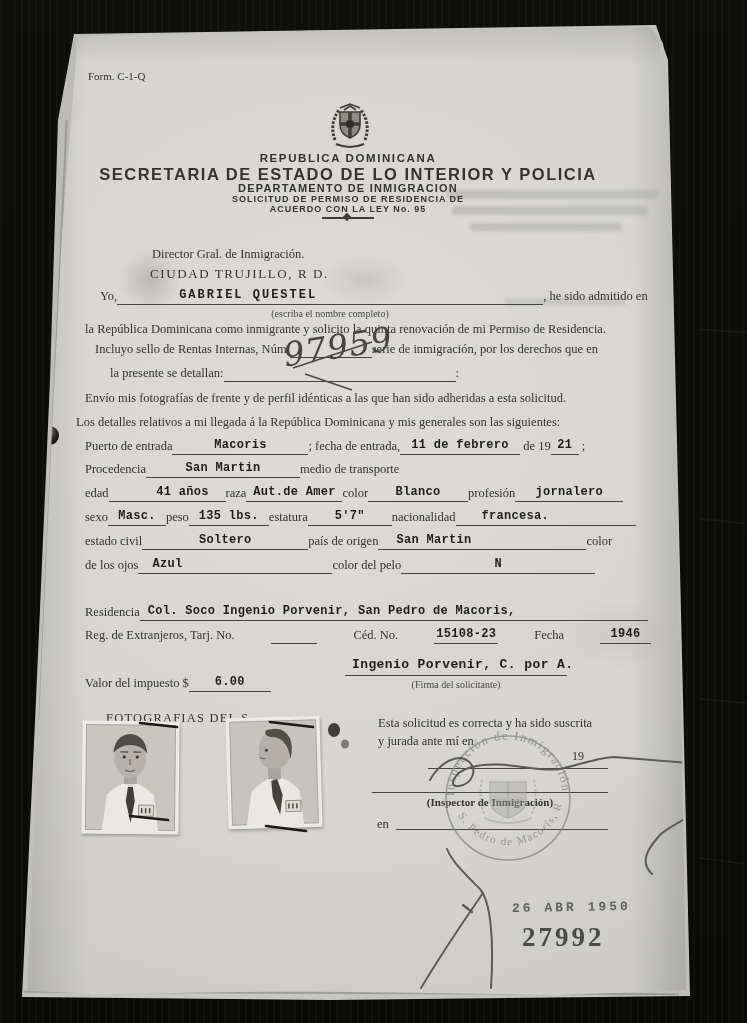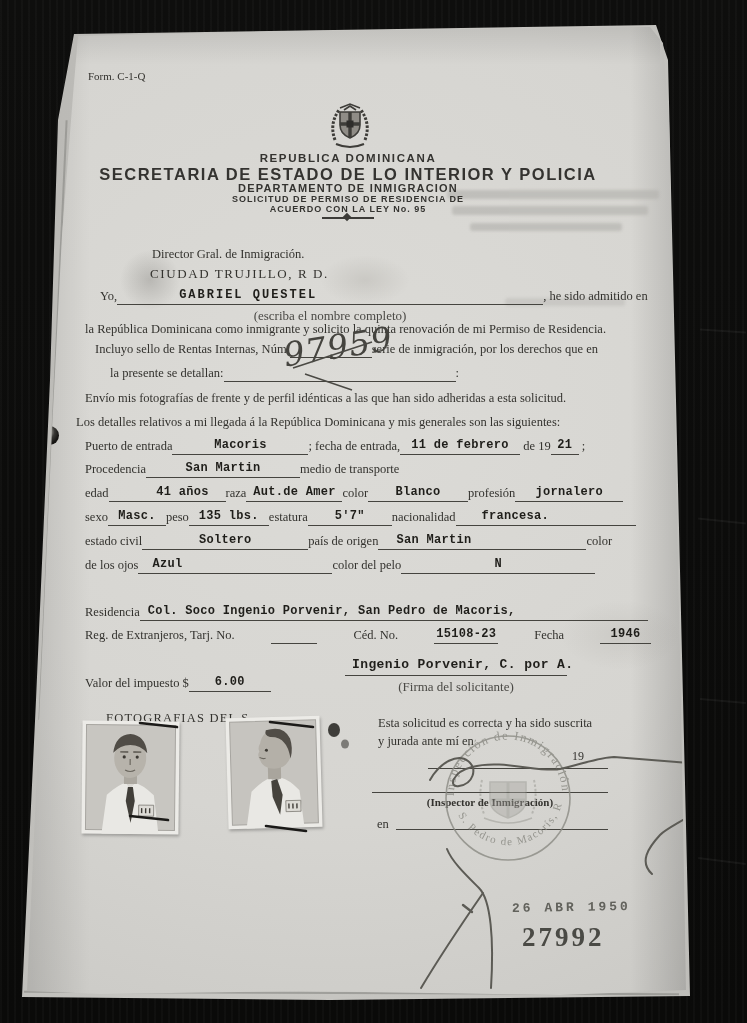--- a/index.html
+++ b/index.html
@@ -23,21 +23,21 @@
   .ser{font-family:"Liberation Serif",serif;color:#33322e;}
   .sans{font-family:"Liberation Sans",sans-serif;color:#343330;}
   .mono{font-family:"Liberation Mono","DejaVu Sans Mono",monospace;color:#201f1b;font-weight:700;}
   
   .row{position:absolute;display:flex;align-items:flex-end;font-size:12.5px;color:#33322e;}
   .lab{white-space:pre;padding-bottom:1px;}
   .val{display:inline-block;border-bottom:1.2px solid #45443f;text-align:center;
        font-family:"Liberation Mono","DejaVu Sans Mono",monospace;font-size:12px;font-weight:700;
        color:#1f1e1a;letter-spacing:.3px;padding:0 2px 2px 2px;white-space:nowrap;overflow:visible;}
   .val.left{text-align:left;}
-  .hintsmall{font-size:13px;color:#4a4945;}
+  .hintsmall{font-size:10px;color:#4a4945;}
   .punch{position:absolute;border-radius:50%;
          background:radial-gradient(circle at 32% 30%, #93918c 0 26%, #3a3936 45%, #161513 70%);}
   .stain{position:absolute;border-radius:50%;pointer-events:none;}
   .bleed{position:absolute;background:#b3b2ae;border-radius:3px;filter:blur(1.6px);opacity:.65;}
   .photo{position:absolute;background:#ecebe7;box-shadow:1px 2px 3px rgba(0,0,0,.25);}
 </style>
 </head>
 <body>
 
 <div id="bg">

